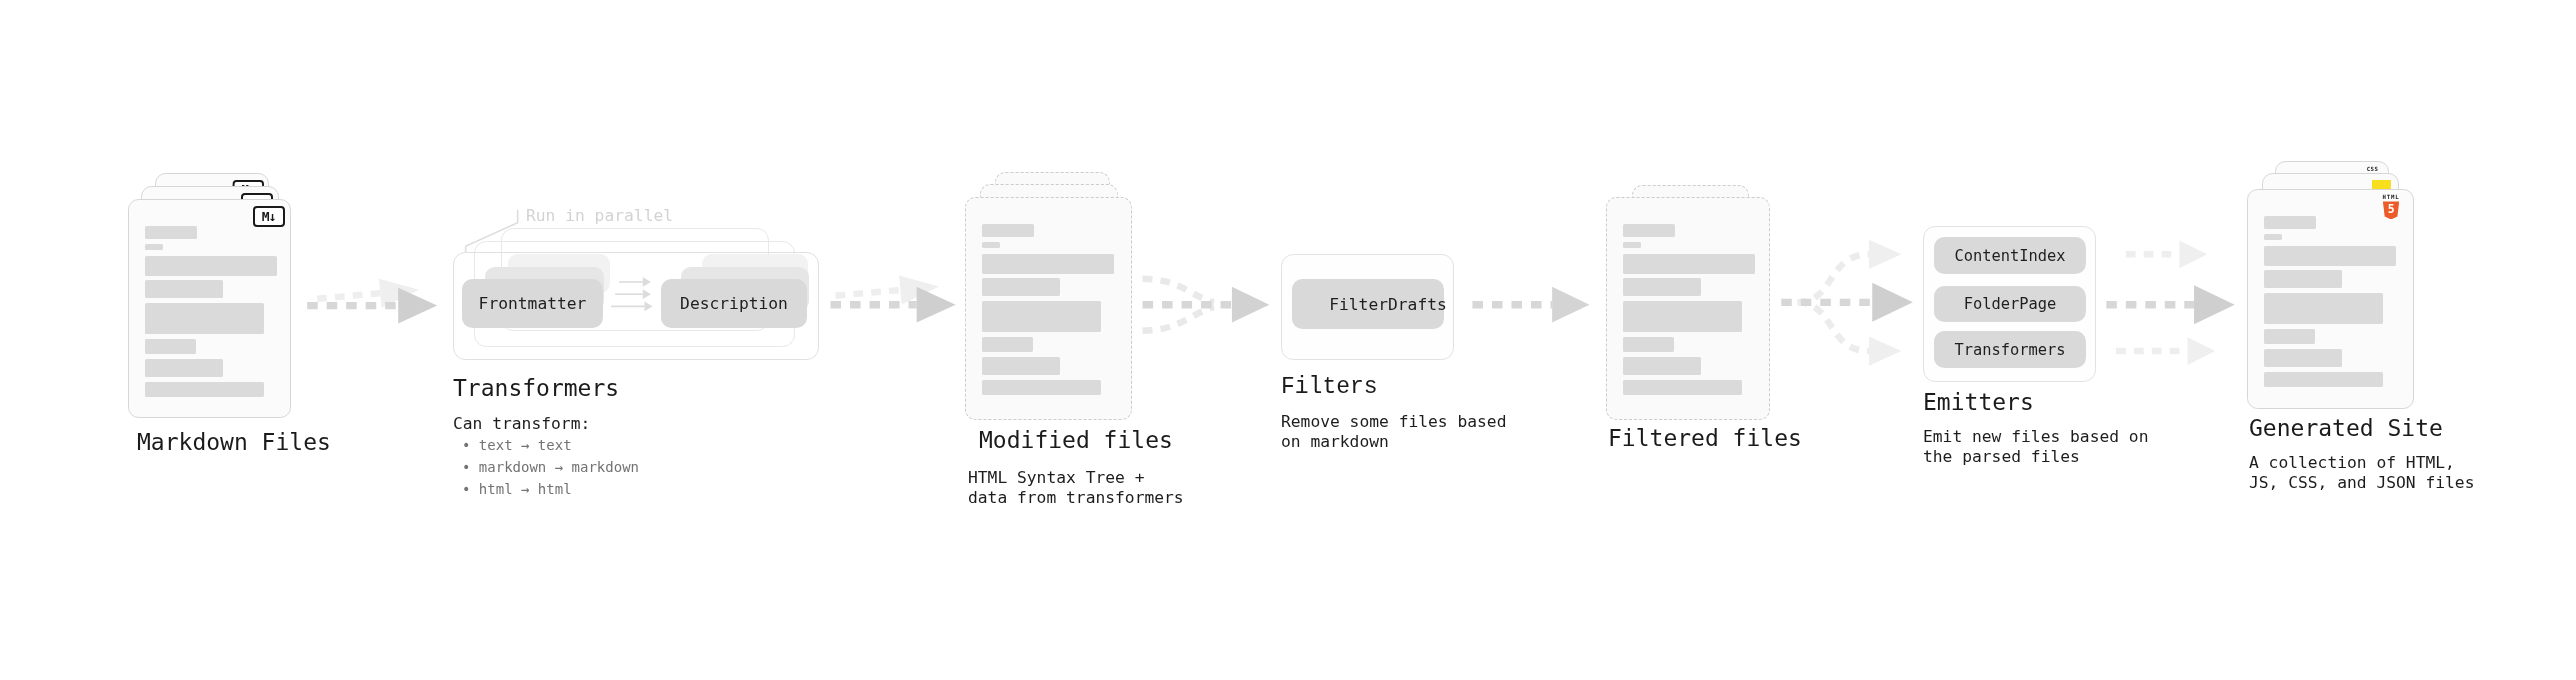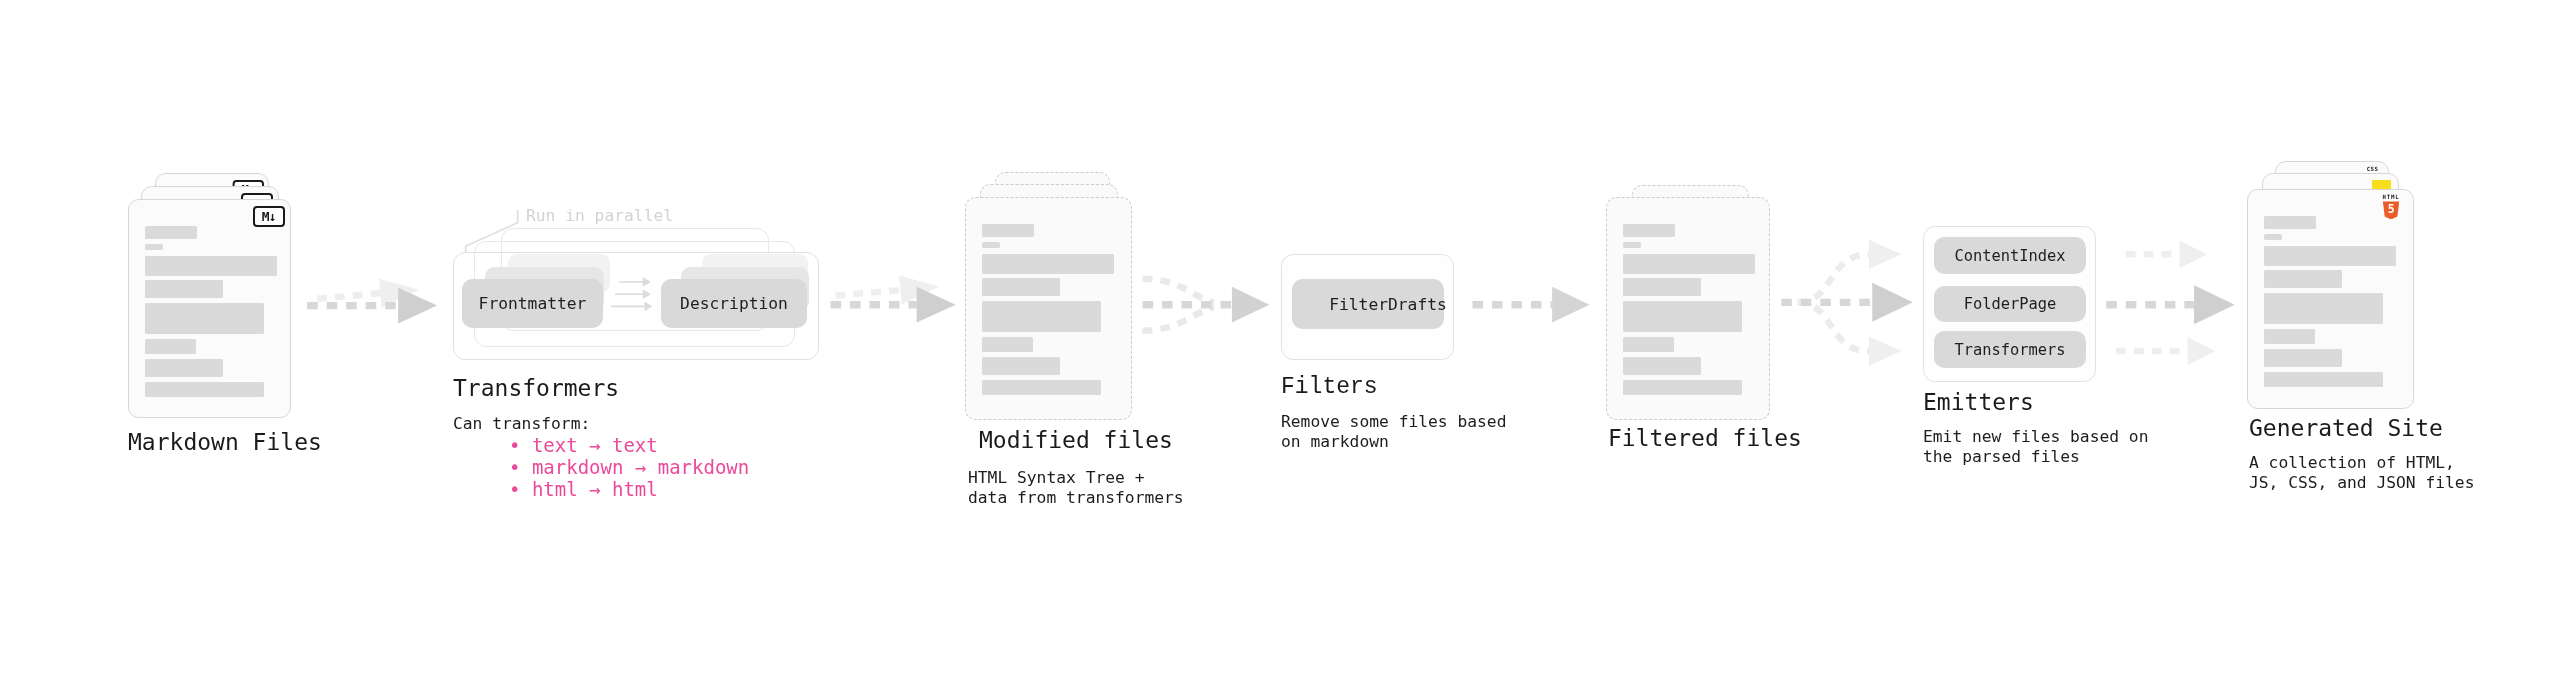--- a/index.html
+++ b/index.html
@@ -30,21 +30,21 @@
   .frame{position:absolute;box-sizing:border-box;background:transparent;border:1.6px solid #e0e0e0;border-radius:12.2px;}
   .frame.faint{border-color:#e8e8e8;}
   .node{position:absolute;box-sizing:border-box;background:#d9d9d9;border-radius:10.6px;
     display:flex;align-items:center;justify-content:center;font-size:16.3px;color:#1e1e1e;white-space:nowrap;}
   .ghost{position:absolute;border-radius:9.8px;}
   .ghost.l1{background:#f2f2f2;}
   .ghost.l2{background:#e6e6e6;}
   
   .title{position:absolute;font-size:23px;font-weight:500;color:#1b1b1b;white-space:nowrap;line-height:28px;}
   .body-text{position:absolute;font-size:16.3px;color:#1d1d1d;line-height:20.3px;white-space:pre-line;}
-  .bullets{position:absolute;font-size:19px;color:#ec4899;white-space:nowrap;margin-left:47px;}
+  .bullets{position:absolute;font-size:14px;color:#737373;white-space:nowrap;}
   .bullets div{line-height:22px;}
   .callout-text{position:absolute;font-size:16.3px;font-weight:500;color:#d3d3d3;white-space:nowrap;}
   
   svg.flow{position:absolute;left:0;top:0;pointer-events:none;}
 </style>
 </head>
 <body>
 
 <div class="canvas">
 
@@ -59,21 +59,21 @@
       <div class="md-badge">M↓</div>
     <div class="bar" style="left: 16.3px; top: 26px; width: 52px; height: 13px;"></div>
         <div class="bar" style="left: 16.3px; top: 44px; width: 18px; height: 5.7px;"></div>
         <div class="bar" style="left: 16.3px; top: 56px; width: 132px; height: 19.5px;"></div>
         <div class="bar" style="left: 16.3px; top: 80px; width: 78px; height: 18px;"></div>
         <div class="bar" style="left: 16.3px; top: 103px; width: 119px; height: 31px;"></div>
         <div class="bar" style="left: 16.3px; top: 139px; width: 51px; height: 15.4px;"></div>
         <div class="bar" style="left: 16.3px; top: 159px; width: 78px; height: 18px;"></div>
         <div class="bar" style="left: 16.3px; top: 182px; width: 119px; height: 15.4px;"></div>
       </div>
-    <div class="title" style="left:128px;top:428px;">Markdown Files</div>
+    <div class="title" style="left:137px;top:428px;">Markdown Files</div>
   </div>
 
   <div>
     <div class="frame faint" style="left:501px;top:228px;width:268px;height:103px;"></div>
     <div class="frame faint" style="left:474px;top:241px;width:321px;height:106px;"></div>
     <div class="frame" style="left:453px;top:252px;width:366px;height:108px;"></div>
 
     <div class="ghost l1" style="left:508px;top:254px;width:102px;height:39px;"></div>
     <div class="ghost l2" style="left:485px;top:267px;width:119px;height:44px;"></div>
     <div class="node" style="left:462px;top:279px;width:141px;height:49px;">Frontmatter</div>

